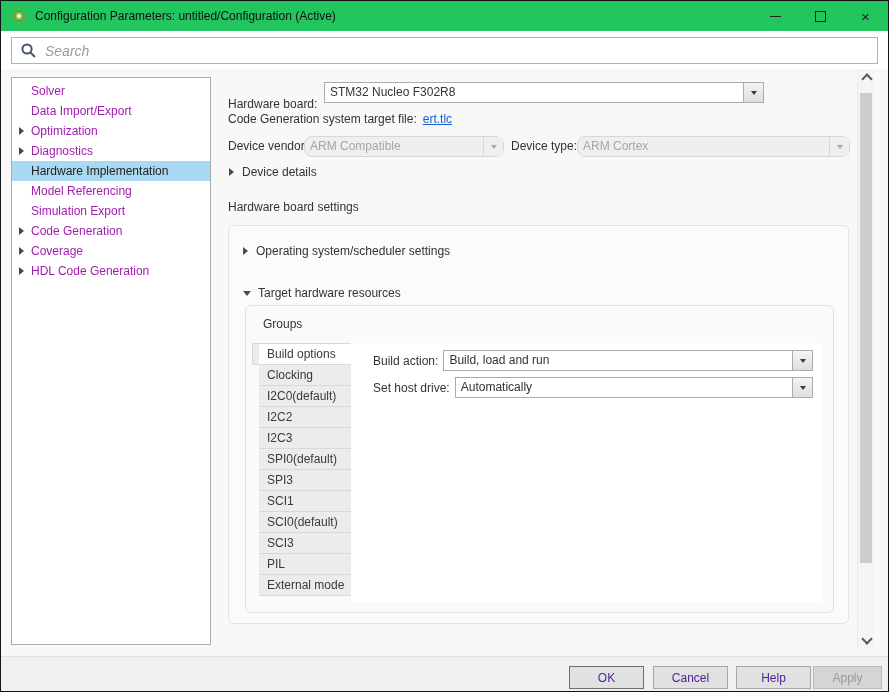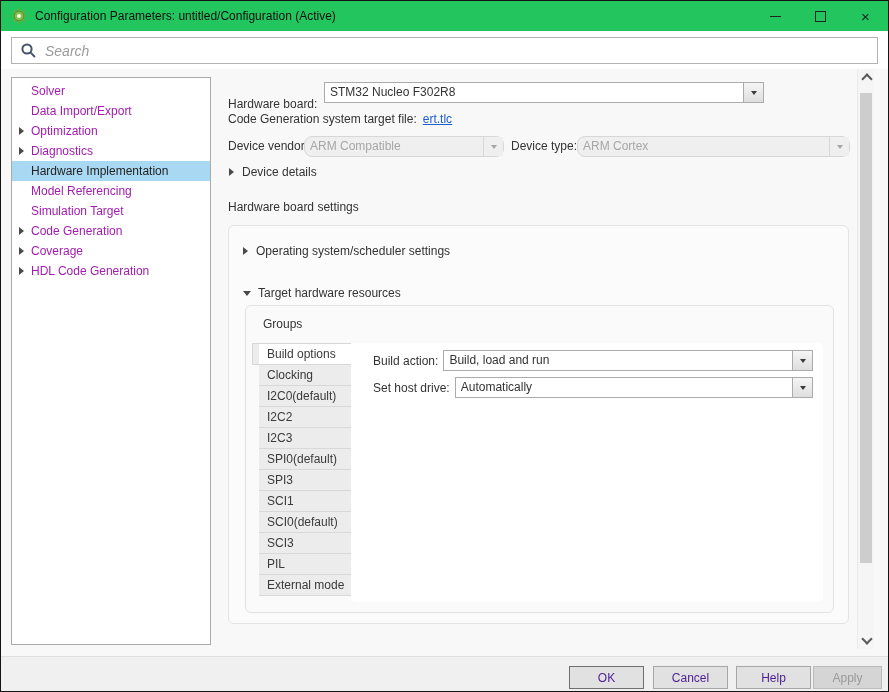--- a/index.html
+++ b/index.html
@@ -139,21 +139,21 @@
     <div class="nav-row sel">
         <span class="tri-r tri-hidden"></span>
         <span>Hardware Implementation</span>
       </div>
     <div class="nav-row">
         <span class="tri-r tri-hidden"></span>
         <span>Model Referencing</span>
       </div>
     <div class="nav-row">
         <span class="tri-r tri-hidden"></span>
-        <span>Simulation Target</span>
+        <span>Simulation Export</span>
       </div>
     <div class="nav-row">
         <span class="tri-r"></span>
         <span>Code Generation</span>
       </div>
     <div class="nav-row">
         <span class="tri-r"></span>
         <span>Coverage</span>
       </div>
     <div class="nav-row">

